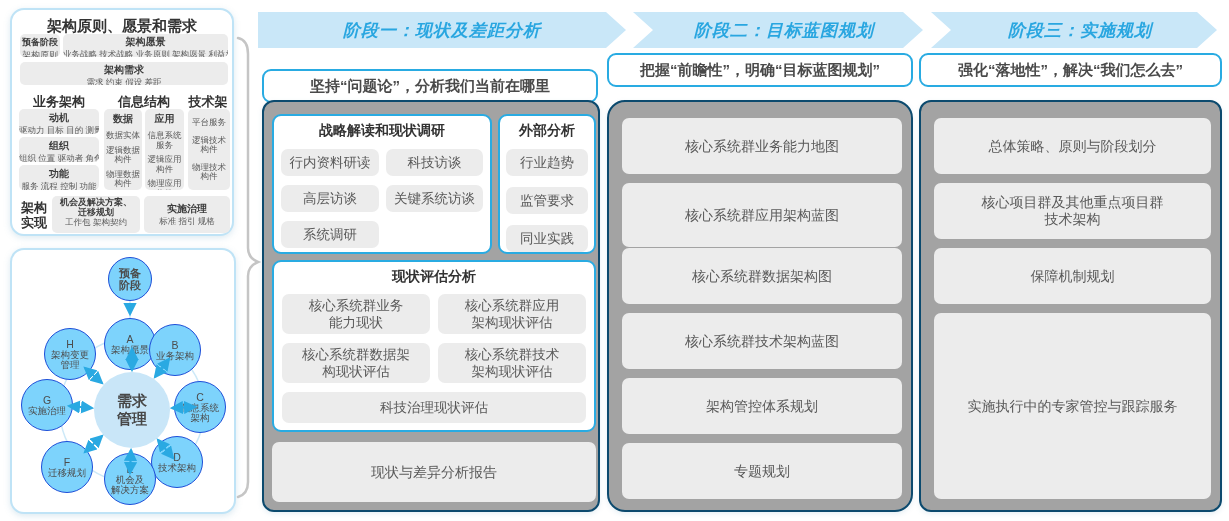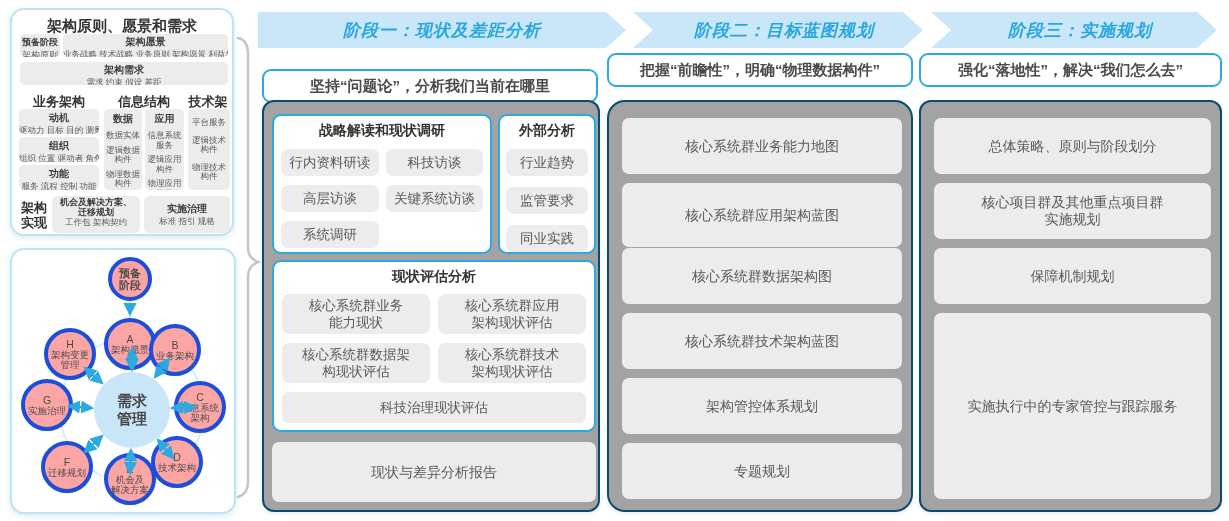--- a/index.html
+++ b/index.html
@@ -20,22 +20,22 @@
   .gsm b { display:block; font-size:10px; color:#3d3d3d; }
   .gsm span { display:block; font-size:8.5px; color:#5a5a5a; white-space:nowrap; }
   .colhdr { position:absolute; font-size:13px; font-weight:bold; color:#333; text-align:center; }
   .stackitem { font-size:8.5px; color:#5a5a5a; line-height:9.5px; margin-top:5px; }
   .real-label { position:absolute; font-size:13px; font-weight:bold; color:#333;
                 line-height:15px; white-space:pre-line; text-align:center; }
 
   
   .ring-svg, .arrow-svg { position:absolute; left:0; top:0; pointer-events:none; }
   .arrow-svg { z-index:5; }
-  .circle { position:absolute; z-index:3; border-radius:50%; background:#fca5a5;
-            border:4px solid #1d4ed8; display:flex; flex-direction:column;
+  .circle { position:absolute; z-index:3; border-radius:50%; background:#7dd3fc;
+            border:1px solid #1d4ed8; display:flex; flex-direction:column;
             align-items:center; justify-content:center; text-align:center;
             font-size:9.5px; line-height:10.5px; color:#4c4c4c; }
   .circle .ltr { font-size:10.5px; line-height:12px; color:#4c4c4c; }
   .circle .nm { white-space:pre-line; }
   #c-center { background:#c9e6f8; border:none; font-size:15px; line-height:18px;
               font-weight:bold; color:#474747; white-space:pre-line; z-index:2; }
   #c-prep { font-weight:bold; font-size:11px; line-height:12.5px; white-space:pre-line; }
 
   
   .banner { position:absolute; top:12px; height:36px; background:#c9e7f8;
@@ -209,21 +209,21 @@
 
   <svg class="brace-svg" width="36" height="478" viewBox="0 0 36 478">
     <path d="M 8 8 Q 18 10 18 24 L 18 218 Q 18 228 28 232 Q 18 236 18 246 L 18 452 Q 18 464 8 467" fill="none" stroke="#c5c5c5" stroke-width="2.5" stroke-linecap="round"></path>
   </svg>
 
   <div class="banner first" style="left:258px; width:368px;">阶段一：现状及差距分析</div>
   <div class="banner mid" style="left:633px; width:290px; padding-left:12px;">阶段二：目标蓝图规划</div>
   <div class="banner mid" style="left:931px; width:286px; padding-left:12px;">阶段三：实施规划</div>
 
   <div class="subtitle" style="left:262px; width:336px;margin-top:16px;">坚持“问题论”，分析我们当前在哪里</div>
-  <div class="subtitle" style="left:607px; width:306px;">把握“前瞻性”，明确“物理数据构件”</div>
+  <div class="subtitle" style="left:607px; width:306px;">把握“前瞻性”，明确“目标蓝图规划”</div>
   <div class="subtitle" style="left:919px; width:303px;">强化“落地性”，解决“我们怎么去”</div>
 
   <div class="ppanel" style="left:262px; width:338px;">
     <div class="bluebox" style="left:8px; top:12px; width:220px; height:140px;">
       <div class="bb-title">战略解读和现状调研</div>
       <div class="grid2">
         <div class="gbox">行内资料研读</div>
         <div class="gbox">科技访谈</div>
         <div class="gbox">高层访谈</div>
         <div class="gbox">关键系统访谈</div>
@@ -263,18 +263,18 @@
     <div class="gbox abs" style="left:13px; top:81px;  width:280px; height:64px; font-size:14px;">核心系统群应用架构蓝图</div>
     <div class="gbox abs" style="left:13px; top:146px; width:280px; height:56px; font-size:14px;">核心系统群数据架构图</div>
     <div class="gbox abs" style="left:13px; top:211px; width:280px; height:56px; font-size:14px;">核心系统群技术架构蓝图</div>
     <div class="gbox abs" style="left:13px; top:276px; width:280px; height:56px; font-size:14px;">架构管控体系规划</div>
     <div class="gbox abs" style="left:13px; top:341px; width:280px; height:56px; font-size:14px;">专题规划</div>
   </div>
 
   <div class="ppanel" style="left:919px; width:303px;">
     <div class="gbox abs" style="left:13px; top:16px;  width:277px; height:56px; font-size:14px;">总体策略、原则与阶段划分</div>
     <div class="gbox abs" style="left:13px; top:81px;  width:277px; height:56px; font-size:14px;">核心项目群及其他重点项目群
-实施规划</div>
+技术架构</div>
     <div class="gbox abs" style="left:13px; top:146px; width:277px; height:56px; font-size:14px;">保障机制规划</div>
     <div class="gbox abs" style="left:13px; top:211px; width:277px; height:186px; font-size:14px;">实施执行中的专家管控与跟踪服务</div>
   </div>
 
 </div>
 
 </body></html>

